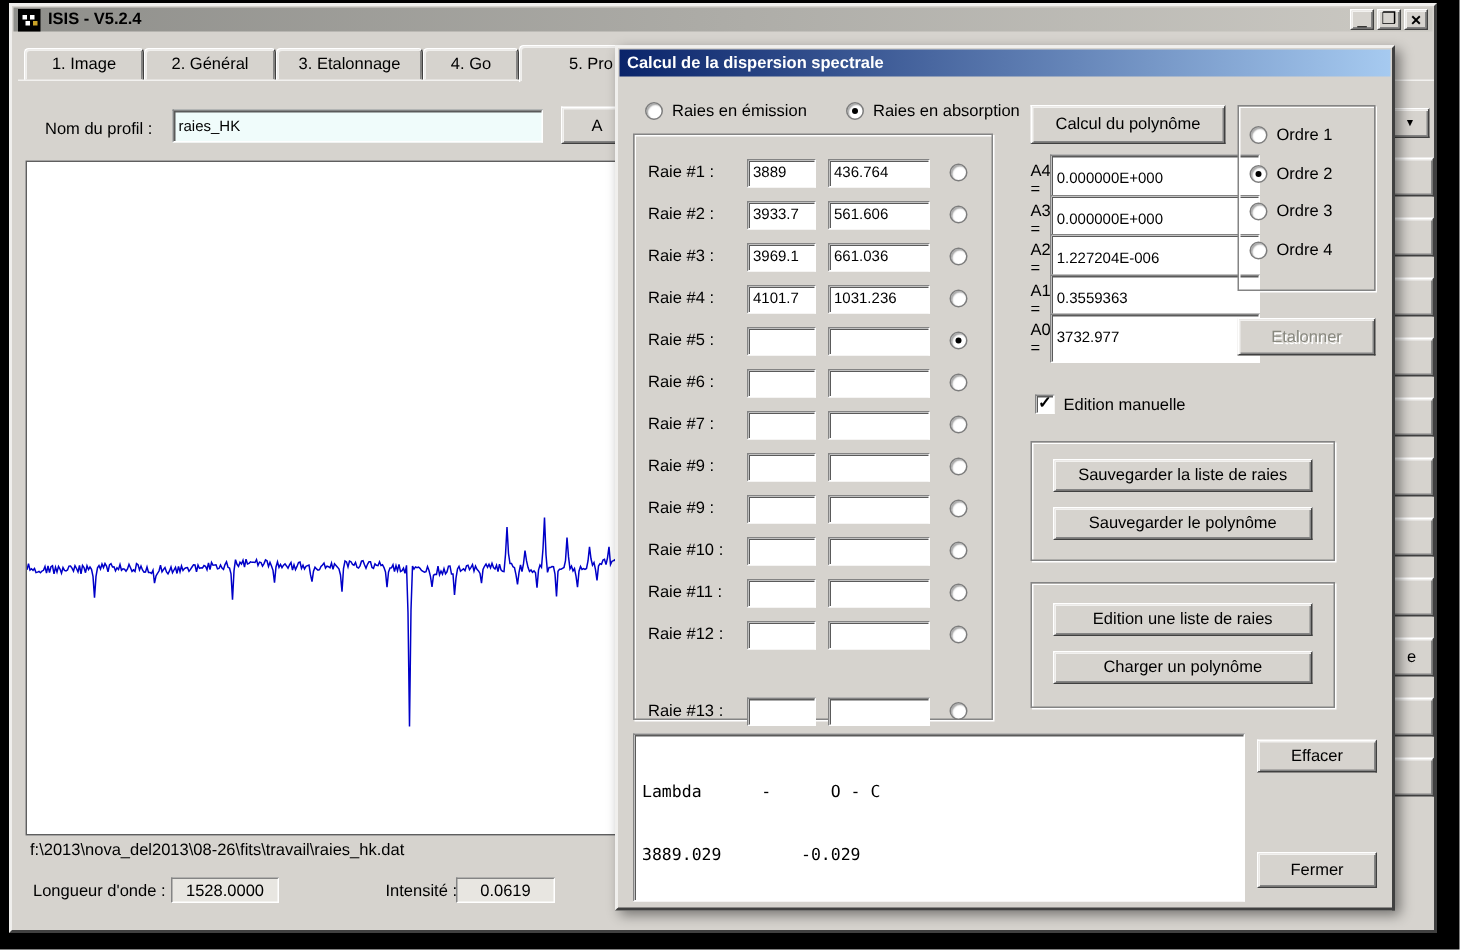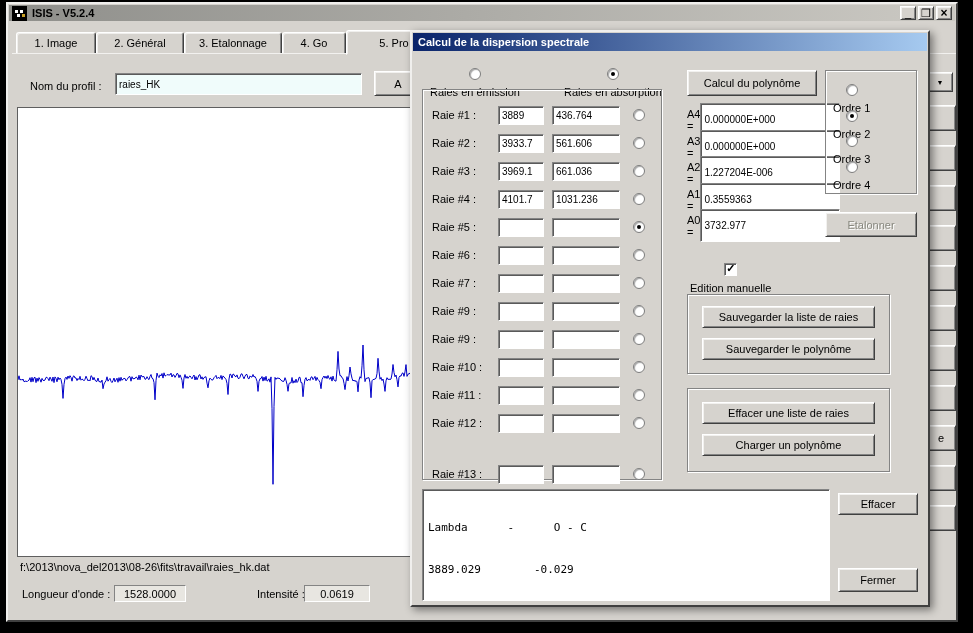--- a/index.html
+++ b/index.html
@@ -108,21 +108,21 @@
     border:2px solid; border-color:#f0efed #404040 #404040 #f0efed;
     box-shadow:3px 3px 8px rgba(0,0,0,.45);
     z-index:10;
   }
   .dlg-titlebar {
     position:absolute; left:1px; top:1px; width:514px; height:18px;
     background:linear-gradient(90deg,#0a246a,#a6caf0);
     color:#fff; font-weight:bold;
     display:flex; align-items:center; padding:0 5px;
   }
-  .radio-line { position:absolute; display:flex; align-items:center; gap:6px; white-space:nowrap;flex-direction:column; }
+  .radio-line { position:absolute; display:flex; align-items:center; gap:6px; white-space:nowrap; }
   .raie-row { position:absolute; left:20px; width:230px; height:24px; display:flex; align-items:center; }
   .raie-label { width:66px; }
   .raie-wave { width:46px; height:19px; }
   .raie-pixel { width:68px; height:19px; margin-left:8px; }
   .raie-row .radio { margin-left:13px; }
   .coef-row { position:absolute; left:275px; width:125px; height:19px; display:flex; align-items:center; }
   .coef-label { width:30px; }
   .coef-input { flex:1; height:33px; }
   .listbox {
     position:absolute; background:#fff;
@@ -363,21 +363,21 @@
   <div class="groupbox" style="left:275px;top:262px;width:203px;height:80px;"></div>
   <div class="btn" style="position:absolute;left:290px;top:274px;width:173px;height:22px;">
       <span>Sauvegarder la liste de raies</span>
     </div>
   <div class="btn" style="position:absolute;left:290px;top:306px;width:173px;height:22px;">
       <span>Sauvegarder le polynôme</span>
     </div>
 
   <div class="groupbox" style="left:275px;top:356px;width:203px;height:84px;"></div>
   <div class="btn" style="position:absolute;left:290px;top:370px;width:173px;height:22px;">
-      <span>Effacer une liste de raies</span>
+      <span>Edition une liste de raies</span>
     </div>
   <div class="btn" style="position:absolute;left:290px;top:402px;width:173px;height:22px;">
       <span>Charger un polynôme</span>
     </div>
 
   <div class="listbox" style="left:10px;top:457px;width:408px;height:112px;">
     <div>Lambda      -      O - C</div>
     <div>3889.029        -0.029</div>
     
     

